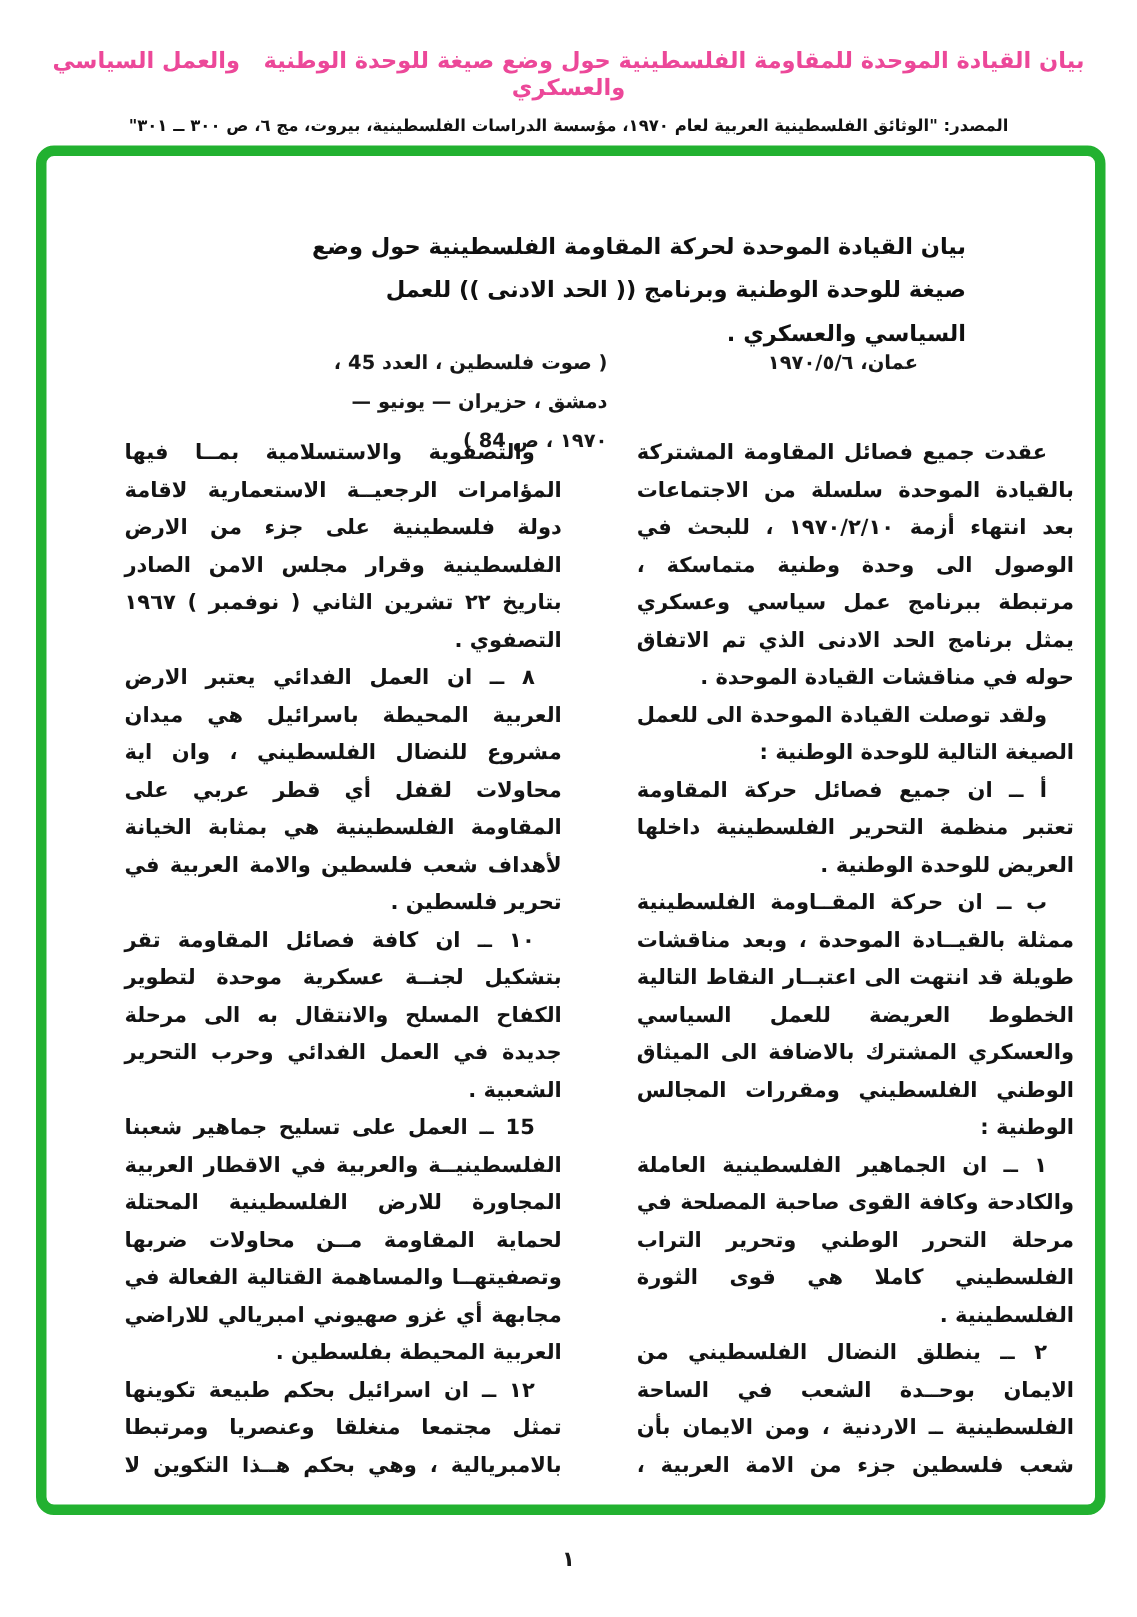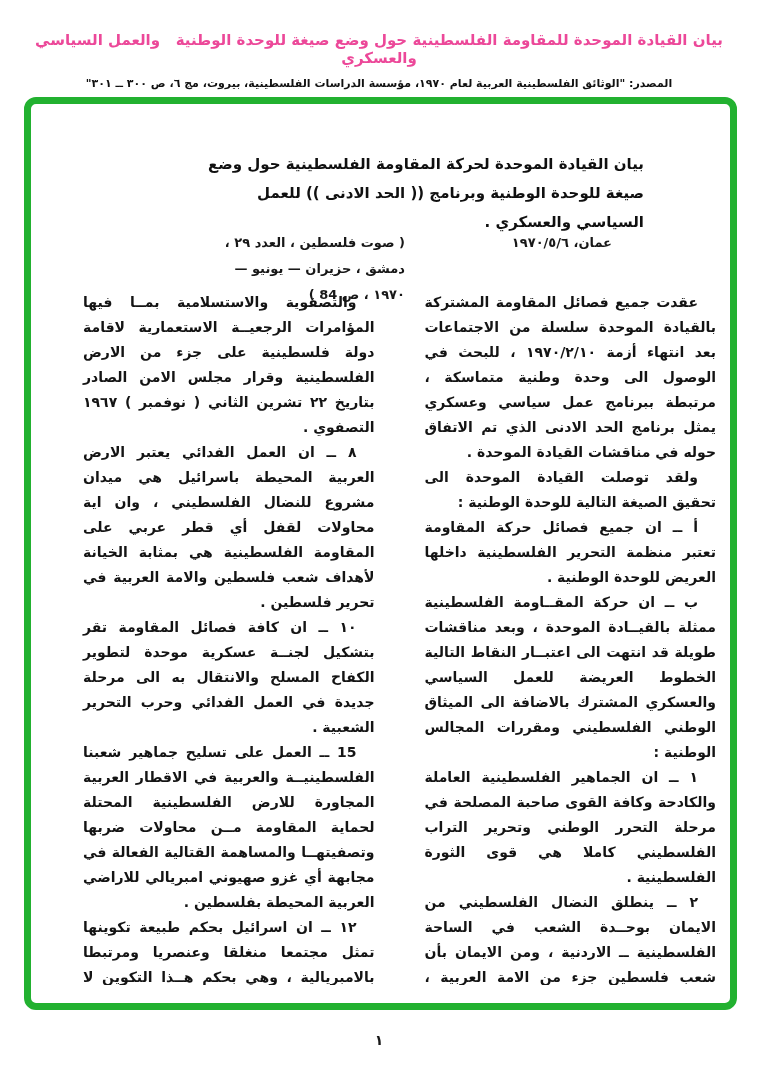--- a/index.html
+++ b/index.html
@@ -71,29 +71,29 @@
 
     <div class="doc-title">
         <div class="list-line">بيان القيادة الموحدة لحركة المقاومة الفلسطينية حول وضع</div>
         <div class="list-line">صيغة للوحدة الوطنية وبرنامج (( الحد الادنى )) للعمل</div>
         <div class="list-line">السياسي والعسكري .</div>
       </div>
 
     <div class="doc-dateline">عمان، ١٩٧٠/٥/٦</div>
 
     <div class="doc-citation">
-        <div class="list-line">( صوت فلسطين ، العدد ٢٩ ،</div>
+        <div class="list-line">( صوت فلسطين ، العدد 45 ،</div>
         <div class="list-line">دمشق ، حزيران — يونيو —</div>
         <div class="list-line">١٩٧٠ ، ص 84 )</div>
       </div>
 
     <div class="doc-columns">
       <div class="doc-col">
           <div class="list-line">عقدت جميع فصائل المقاومة المشتركة بالقيادة الموحدة سلسلة من الاجتماعات بعد انتهاء أزمة ١٩٧٠/٢/١٠ ، للبحث في الوصول الى وحدة وطنية متماسكة ، مرتبطة ببرنامج عمل سياسي وعسكري يمثل برنامج الحد الادنى الذي تم الاتفاق حوله في مناقشات القيادة الموحدة .</div>
-          <div class="list-line">ولقد توصلت القيادة الموحدة الى تحقيق الصيغة التالية للوحدة الوطنية :</div>
+          <div class="list-line">ولقد توصلت القيادة الموحدة الى للعمل الصيغة التالية للوحدة الوطنية :</div>
           <div class="list-line">أ ــ ان جميع فصائل حركة المقاومة تعتبر منظمة التحرير الفلسطينية داخلها العريض للوحدة الوطنية .</div>
           <div class="list-line">ب ــ ان حركة المقــاومة الفلسطينية ممثلة بالقيــادة الموحدة ، وبعد مناقشات طويلة قد انتهت الى اعتبــار النقاط التالية الخطوط العريضة للعمل السياسي والعسكري المشترك بالاضافة الى الميثاق الوطني الفلسطيني ومقررات المجالس الوطنية :</div>
           <div class="list-line">١ ــ ان الجماهير الفلسطينية العاملة والكادحة وكافة القوى صاحبة المصلحة في مرحلة التحرر الوطني وتحرير التراب الفلسطيني كاملا هي قوى الثورة الفلسطينية .</div>
           <div class="list-line">٢ ــ ينطلق النضال الفلسطيني من الايمان بوحــدة الشعب في الساحة الفلسطينية ــ الاردنية ، ومن الايمان بأن شعب فلسطين جزء من الامة العربية ، وبأن أرض فلسطين جزء من الارض العربية .</div>
           <div class="list-line">٣ ــ ان الثورة الفلسطينية جزء لا يتجزأ من حركــة الثورة العربية المعاصرة ، وجزء لا يتجزأ من حركة التحرر الوطني العالمية ضد الامبريالية والصهيونية العالمية .</div>
         </div>
       <div class="doc-col">
           <div class="list-line">والتصفوية والاستسلامية بمــا فيها المؤامرات الرجعيــة الاستعمارية لاقامة دولة فلسطينية على جزء من الارض الفلسطينية وقرار مجلس الامن الصادر بتاريخ ٢٢ تشرين الثاني ( نوفمبر ) ١٩٦٧ التصفوي .</div>
           <div class="list-line">٨ ــ ان العمل الفدائي يعتبر الارض العربية المحيطة باسرائيل هي ميدان مشروع للنضال الفلسطيني ، وان اية محاولات لقفل أي قطر عربي على المقاومة الفلسطينية هي بمثابة الخيانة لأهداف شعب فلسطين والامة العربية في تحرير فلسطين .</div>
           <div class="list-line">١٠ ــ ان كافة فصائل المقاومة تقر بتشكيل لجنــة عسكرية موحدة لتطوير الكفاح المسلح والانتقال به الى مرحلة جديدة في العمل الفدائي وحرب التحرير الشعبية .</div>

